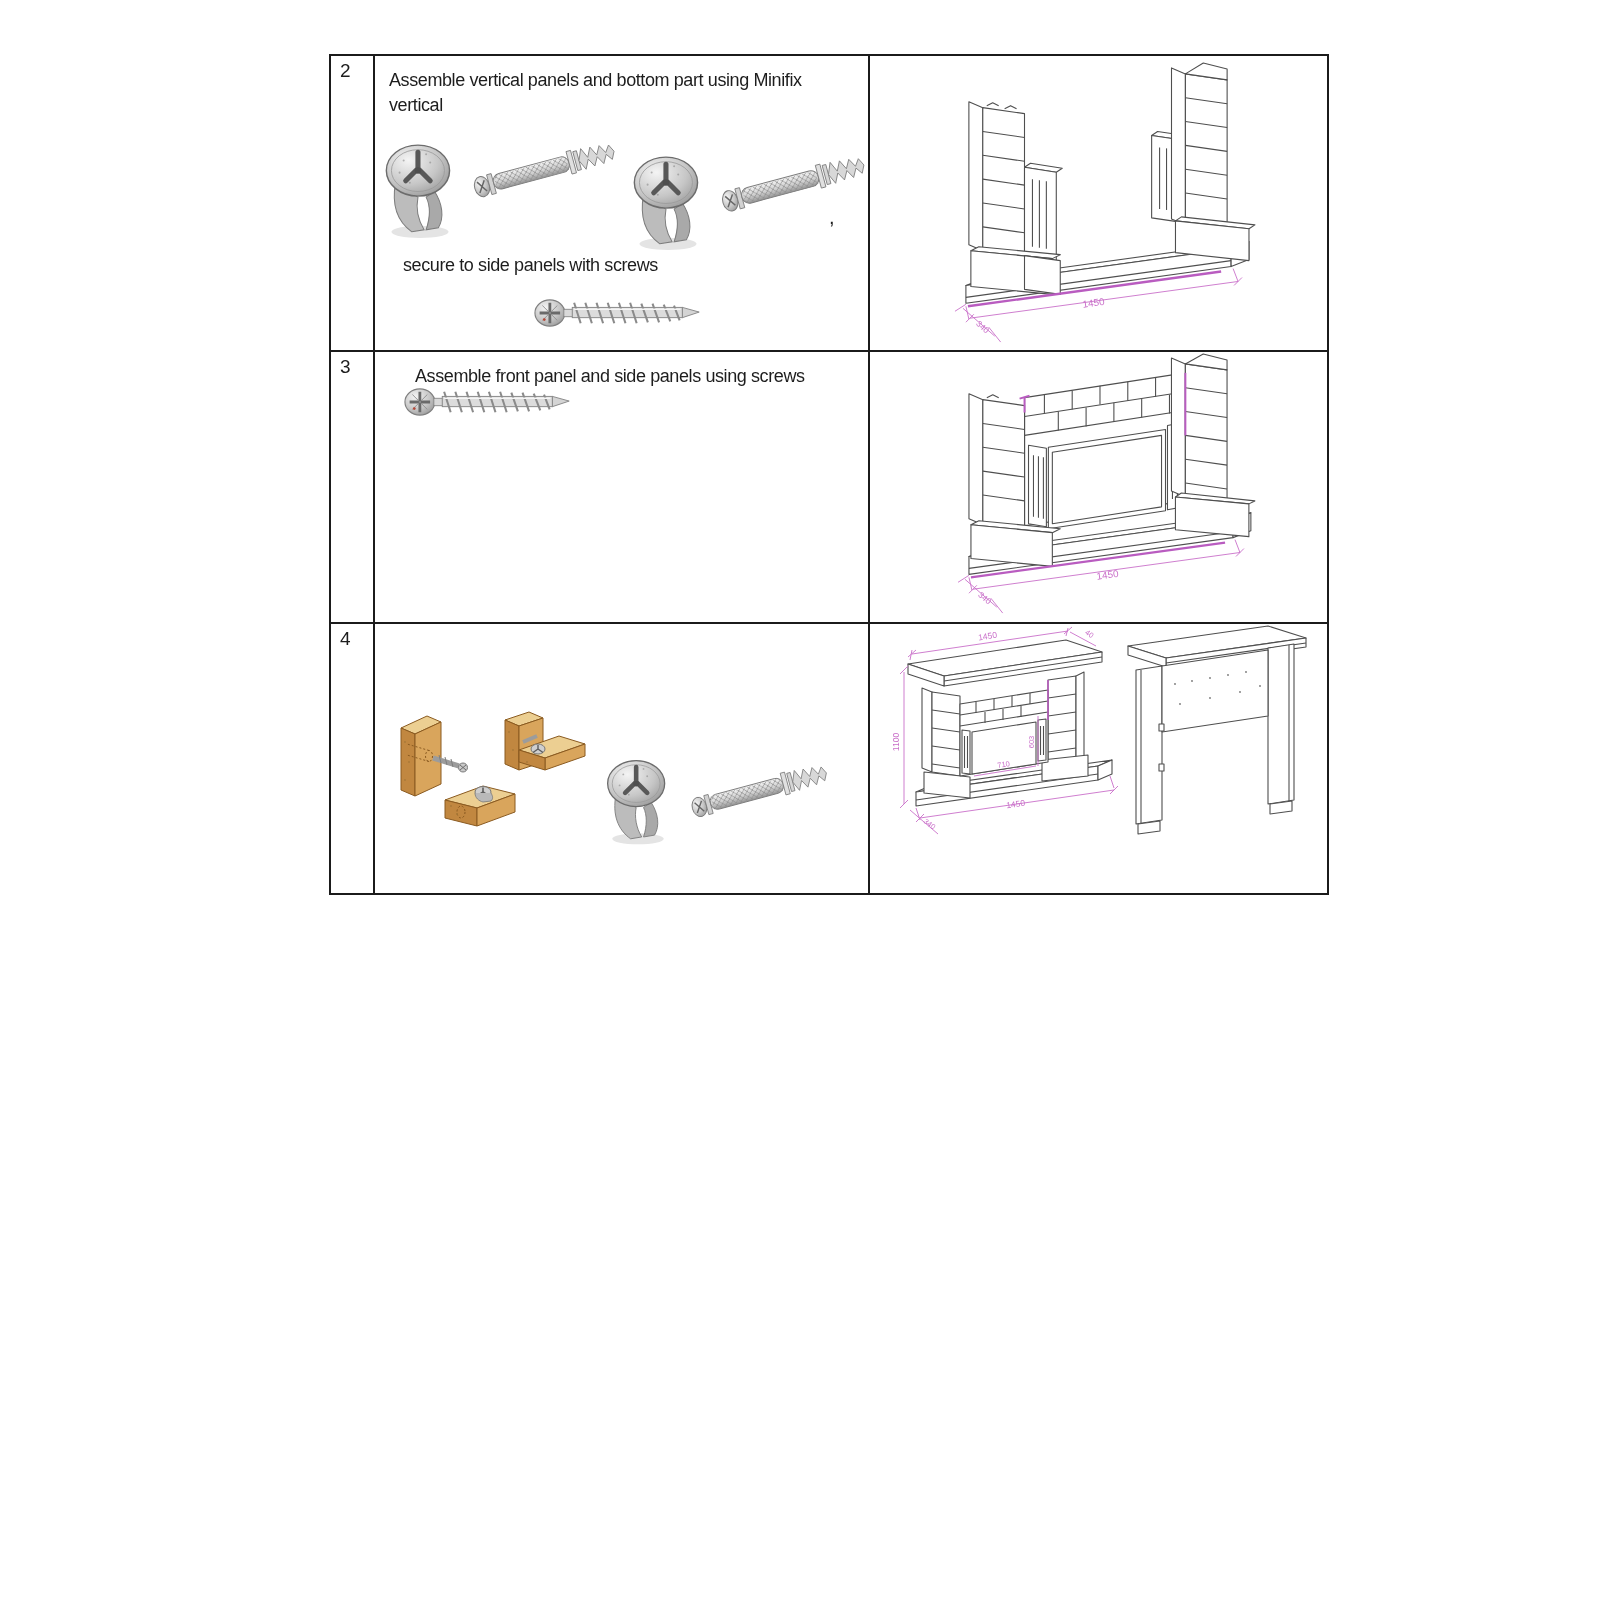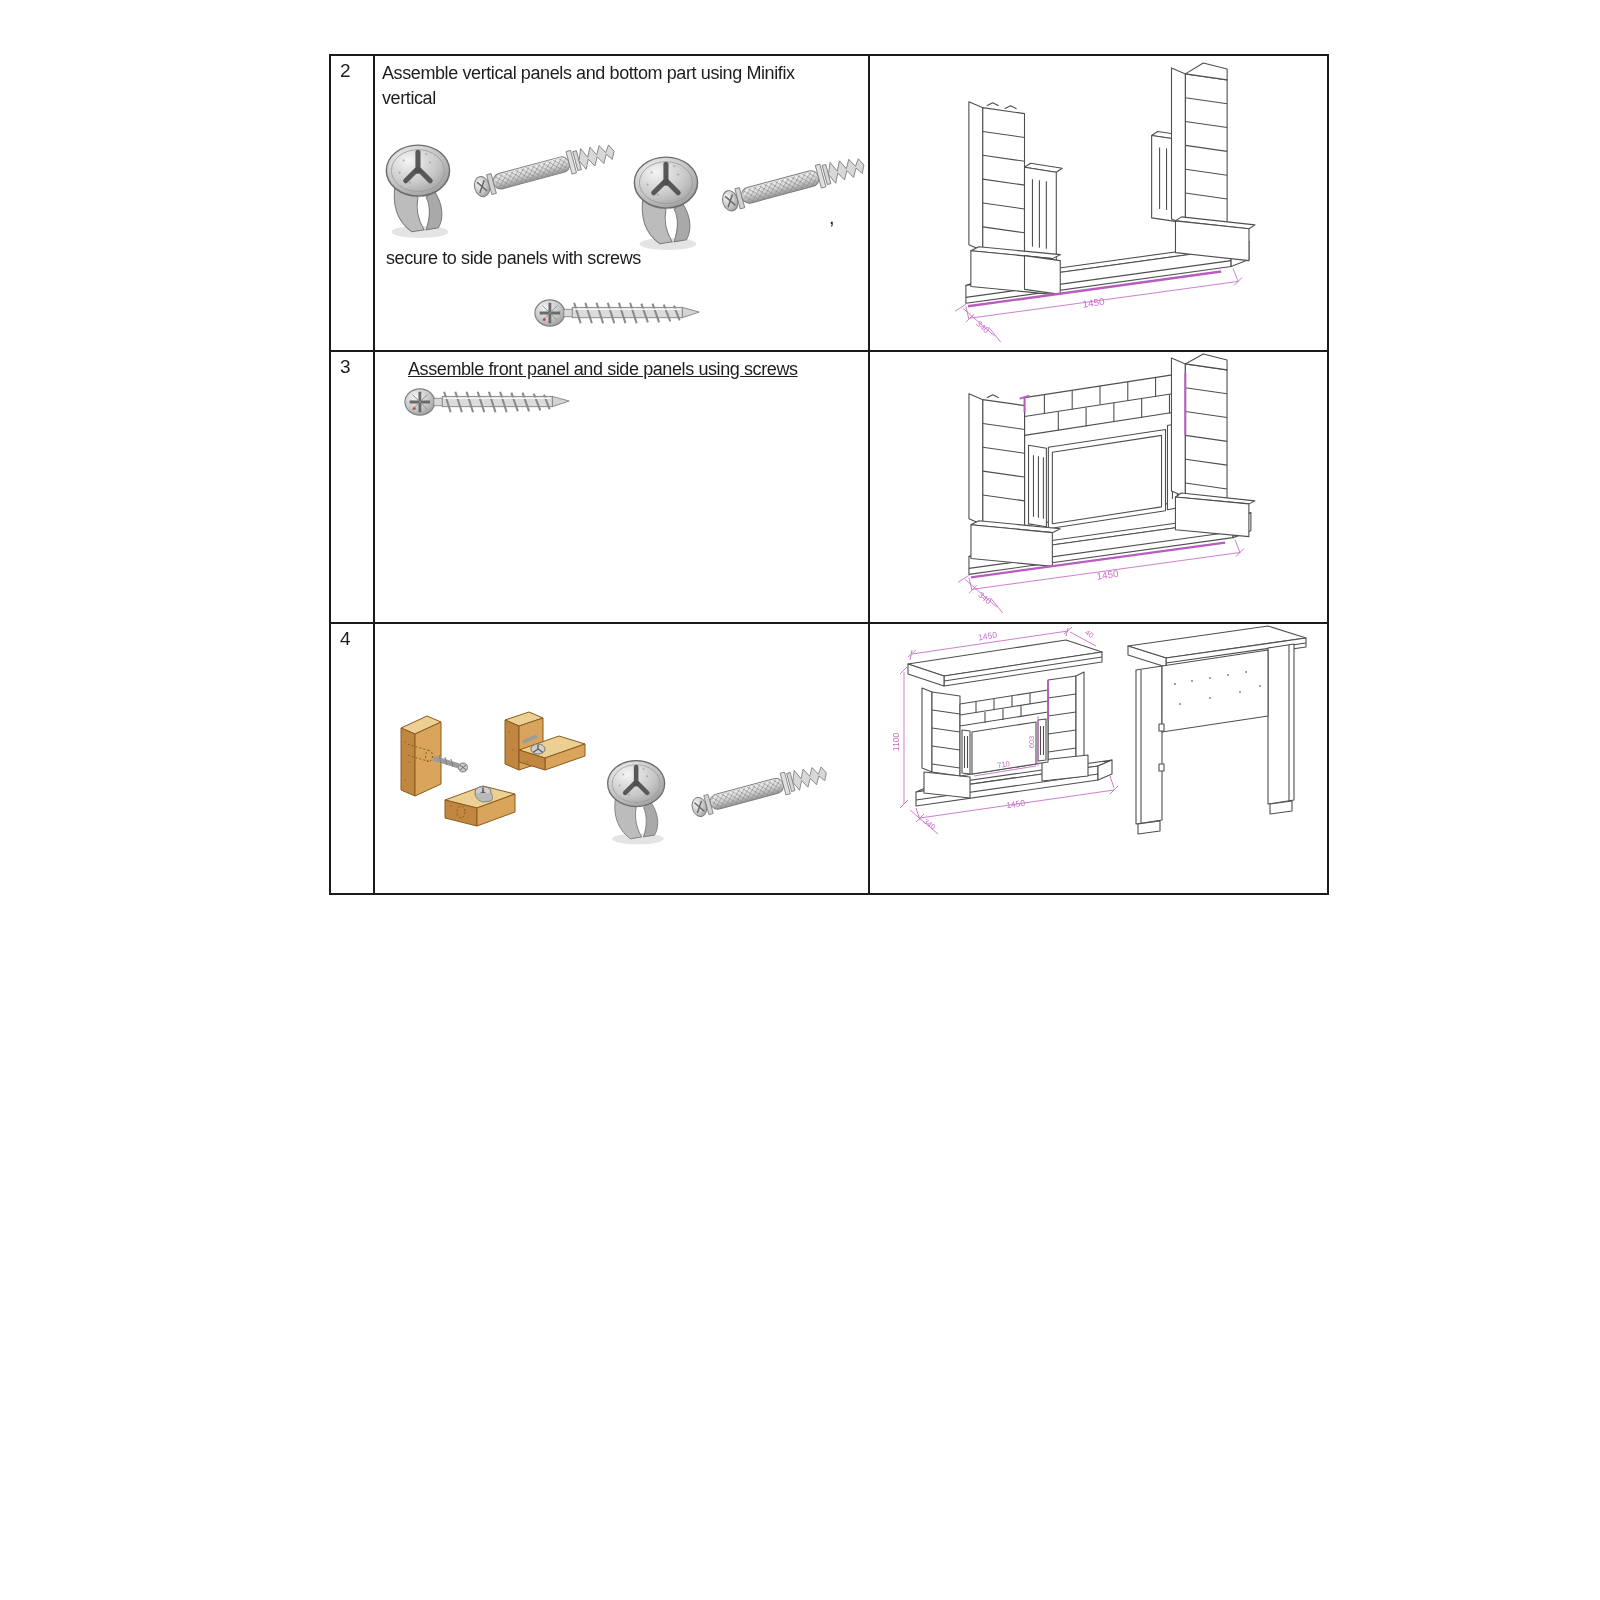--- a/index.html
+++ b/index.html
@@ -7,24 +7,24 @@
        font-family:"Liberation Sans",sans-serif;color:#1d1d1d;}
   .steps-table{position:absolute;left:329px;top:54px;
        display:grid;grid-template-columns:44px 495px 457px;
        grid-template-rows:296px 272px 269px;
        border:2px solid #1b1b1b;background:#fff;}
   .cell{position:relative;box-sizing:border-box;background:#fff;
         border-right:2px solid #1b1b1b;border-bottom:2px solid #1b1b1b;}
   .cell.last-col{border-right:none;}
   .cell.last-row{border-bottom:none;}
   .num{font-size:19px;padding:4px 0 0 9px;}
-  .instr{font-size:18px;letter-spacing:-0.4px;line-height:25px;margin:1px;}
+  .instr{font-size:18px;letter-spacing:-0.4px;line-height:25px;margin:8px;}
   .t1{padding:4px 0 0 6px;}
-  .t1.indent{padding-left:32px;text-decoration:underline;}
-  .t2{position:absolute;left:10px;top:189px;}
+  .t1.indent{padding-left:32px;}
+  .t2{position:absolute;left:20px;top:189px;}
   .comma{position:absolute;left:454px;top:150px;font-size:20px;}
   .fast-row{position:absolute;left:4px;top:70px;display:flex;gap:4px;}
   .abs{position:absolute;}
   .drawing{position:absolute;left:0;top:0;width:100%;height:100%;}
   .cad{stroke:#4f4f4f;stroke-width:1.1;fill:#ffffff;stroke-linejoin:round;}
   .mag{stroke:#c96fc9;stroke-width:0.9;fill:none;}
   .magbold{stroke:#b95cc0;stroke-width:2.4;fill:none;}
   .dim{fill:#c96fc9;font-family:"Liberation Sans",sans-serif;font-size:10px;}
   .dim.sm{font-size:7.5px;}
   .dim.md{font-size:8.5px;}

